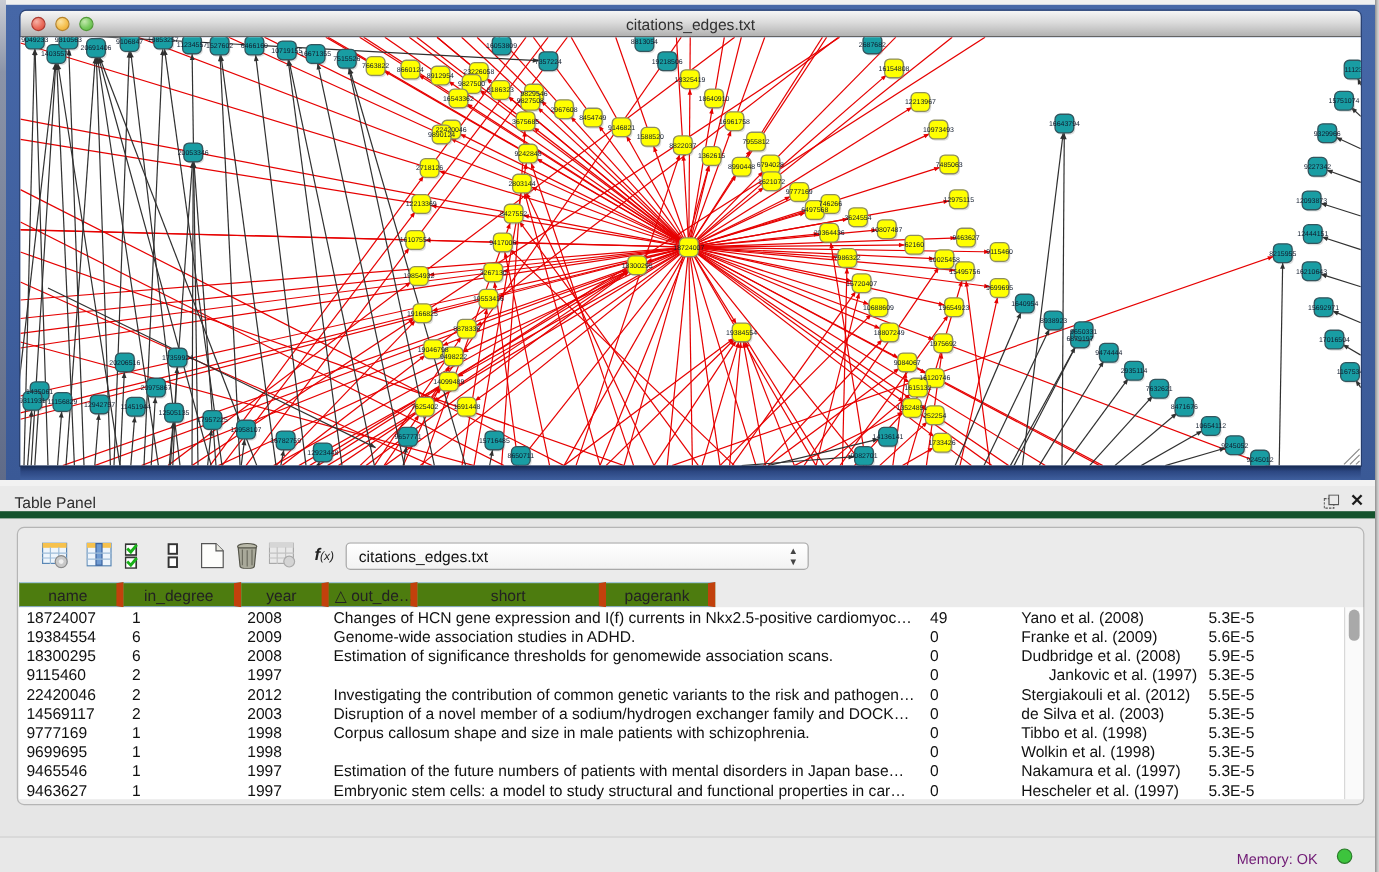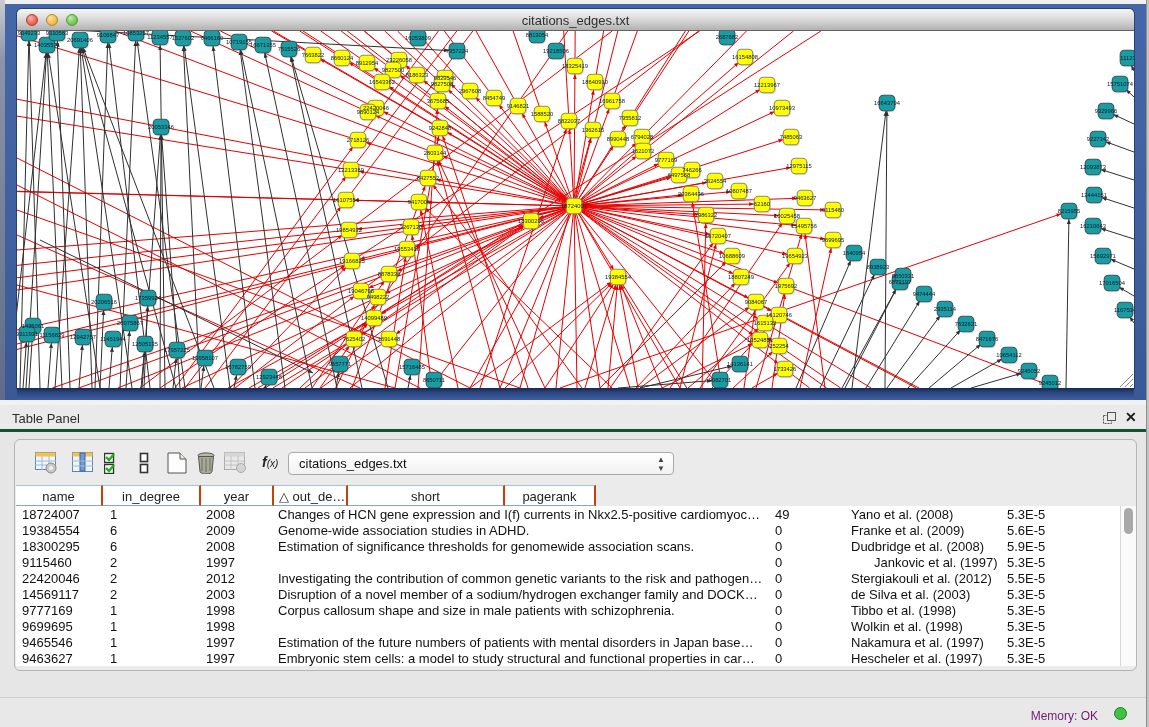--- a/index.html
+++ b/index.html
@@ -9,29 +9,29 @@
 .titletxt{position:absolute;left:0;top:4px;width:1117px;text-align:center;font-size:13px;color:#303030}
 .tl{position:absolute;top:5px;width:12px;height:12px;border-radius:50%}
 .tl.r{left:9px;background:radial-gradient(circle at 35% 30%,#f6b1a6,#ea6d5c 55%,#d9473a);border:1px solid #ad3a30}
 .tl.y{left:29px;background:radial-gradient(circle at 35% 30%,#fbe2a2,#f5c04f 55%,#e8a431);border:1px solid #b5832a}
 .tl.g{left:49px;background:radial-gradient(circle at 35% 30%,#c3e8ae,#79ca60 55%,#55b43e);border:1px solid #519a37}
 .topsliver{position:absolute;left:0;top:0;width:1149px;height:4px;background:#f0f0f0}
 .leftsliver{position:absolute;left:0;top:0;width:5px;height:400px;background:linear-gradient(180deg,#c9ccd4 0%,#8b94a8 15%,#5f6b88 100%)}
 .rightsliver{position:absolute;left:1146px;top:0;width:3px;height:727px;background:#c3c3c3;border-left:1px solid #8f8f8f}
 .gapline{position:absolute;left:0;top:400px;width:1146px;height:5px;background:#f2f2f2}
 .tp{position:absolute;left:0;top:405px;width:1146px;height:322px;background:#e6e6e6}
-.tphead{position:absolute;left:0;top:0;width:100%;height:27px;background:#eaeaea;border-bottom:3px solid #14532d}
+.tphead{position:absolute;left:0;top:0;width:100%;height:27px;background:#eaeaea;border-bottom:6px solid #14532d}
 .tphead .t{position:absolute;left:12px;top:6px;font-size:13px;color:#2e2e2e}
 .floatico{position:absolute;left:1103px;top:7px;width:13px;height:13px}
 .closex{position:absolute;left:1125px;top:4px;font-size:14px;font-weight:bold;color:#1a1a1a}
 .cont{position:absolute;left:14px;top:34px;width:1123px;height:232px;border:1px solid #b5b5b5;border-radius:6px;background:#ebebeb}
 .combo{position:absolute;left:273px;top:12px;width:386px;height:23px;background:linear-gradient(180deg,#ffffff,#f2f2f2);border:1px solid #a9a9a9;border-radius:4px;font-size:13px;color:#111;padding:3px 0 0 10px}
 .combo .arr{position:absolute;right:8px;top:2px;font-size:8px;color:#444;line-height:9px;text-align:center}
 .thead{position:absolute;left:1px;top:45px;height:21px;display:flex;font-size:13px;color:#222}
-.th{background:#ffffff;border-right:2px solid #c2410c;border-top:1px solid #9fc4d6;border-bottom:1px solid #86a8bb;text-align:center;padding-top:3px;overflow:hidden;white-space:nowrap}
+.th{background:#4d7c0f;border-right:6px solid #c2410c;border-top:1px solid #9fc4d6;border-bottom:1px solid #86a8bb;text-align:center;padding-top:3px;overflow:hidden;white-space:nowrap}
 .tbody{position:absolute;left:1px;top:66px;width:1105px;height:160px;background:#fff;font-size:13px;color:#111}
 .tr{height:16px;white-space:nowrap;position:relative}
 .td{position:absolute;top:1px}
 .vsb{position:absolute;left:1105px;top:66px;width:16px;height:160px;background:#fafafa;border-left:1px solid #d8d8d8}
 .vthumb{position:absolute;left:3px;top:2px;width:9px;height:26px;background:#a9a9a9;border-radius:5px}
 .tabbar{position:absolute;left:430px;top:268px;height:22px;display:flex;font-size:13px;border:1px solid #9a9a9a;border-radius:4px;overflow:hidden;background:#fff}
 .tab{padding:3px 13px 0 13px;border-right:1px solid #b0b0b0;color:#111}
 .tab.sel{background:linear-gradient(180deg,#8c8c8c,#6f6f6f);color:#efefef}
 .statusbar{position:absolute;left:0;top:292px;width:1146px;height:30px;background:#e8e8e8;border-top:1px solid #d0d0d0}
 .mem{position:absolute;right:48px;top:11px;font-size:12px;color:#701a75}

